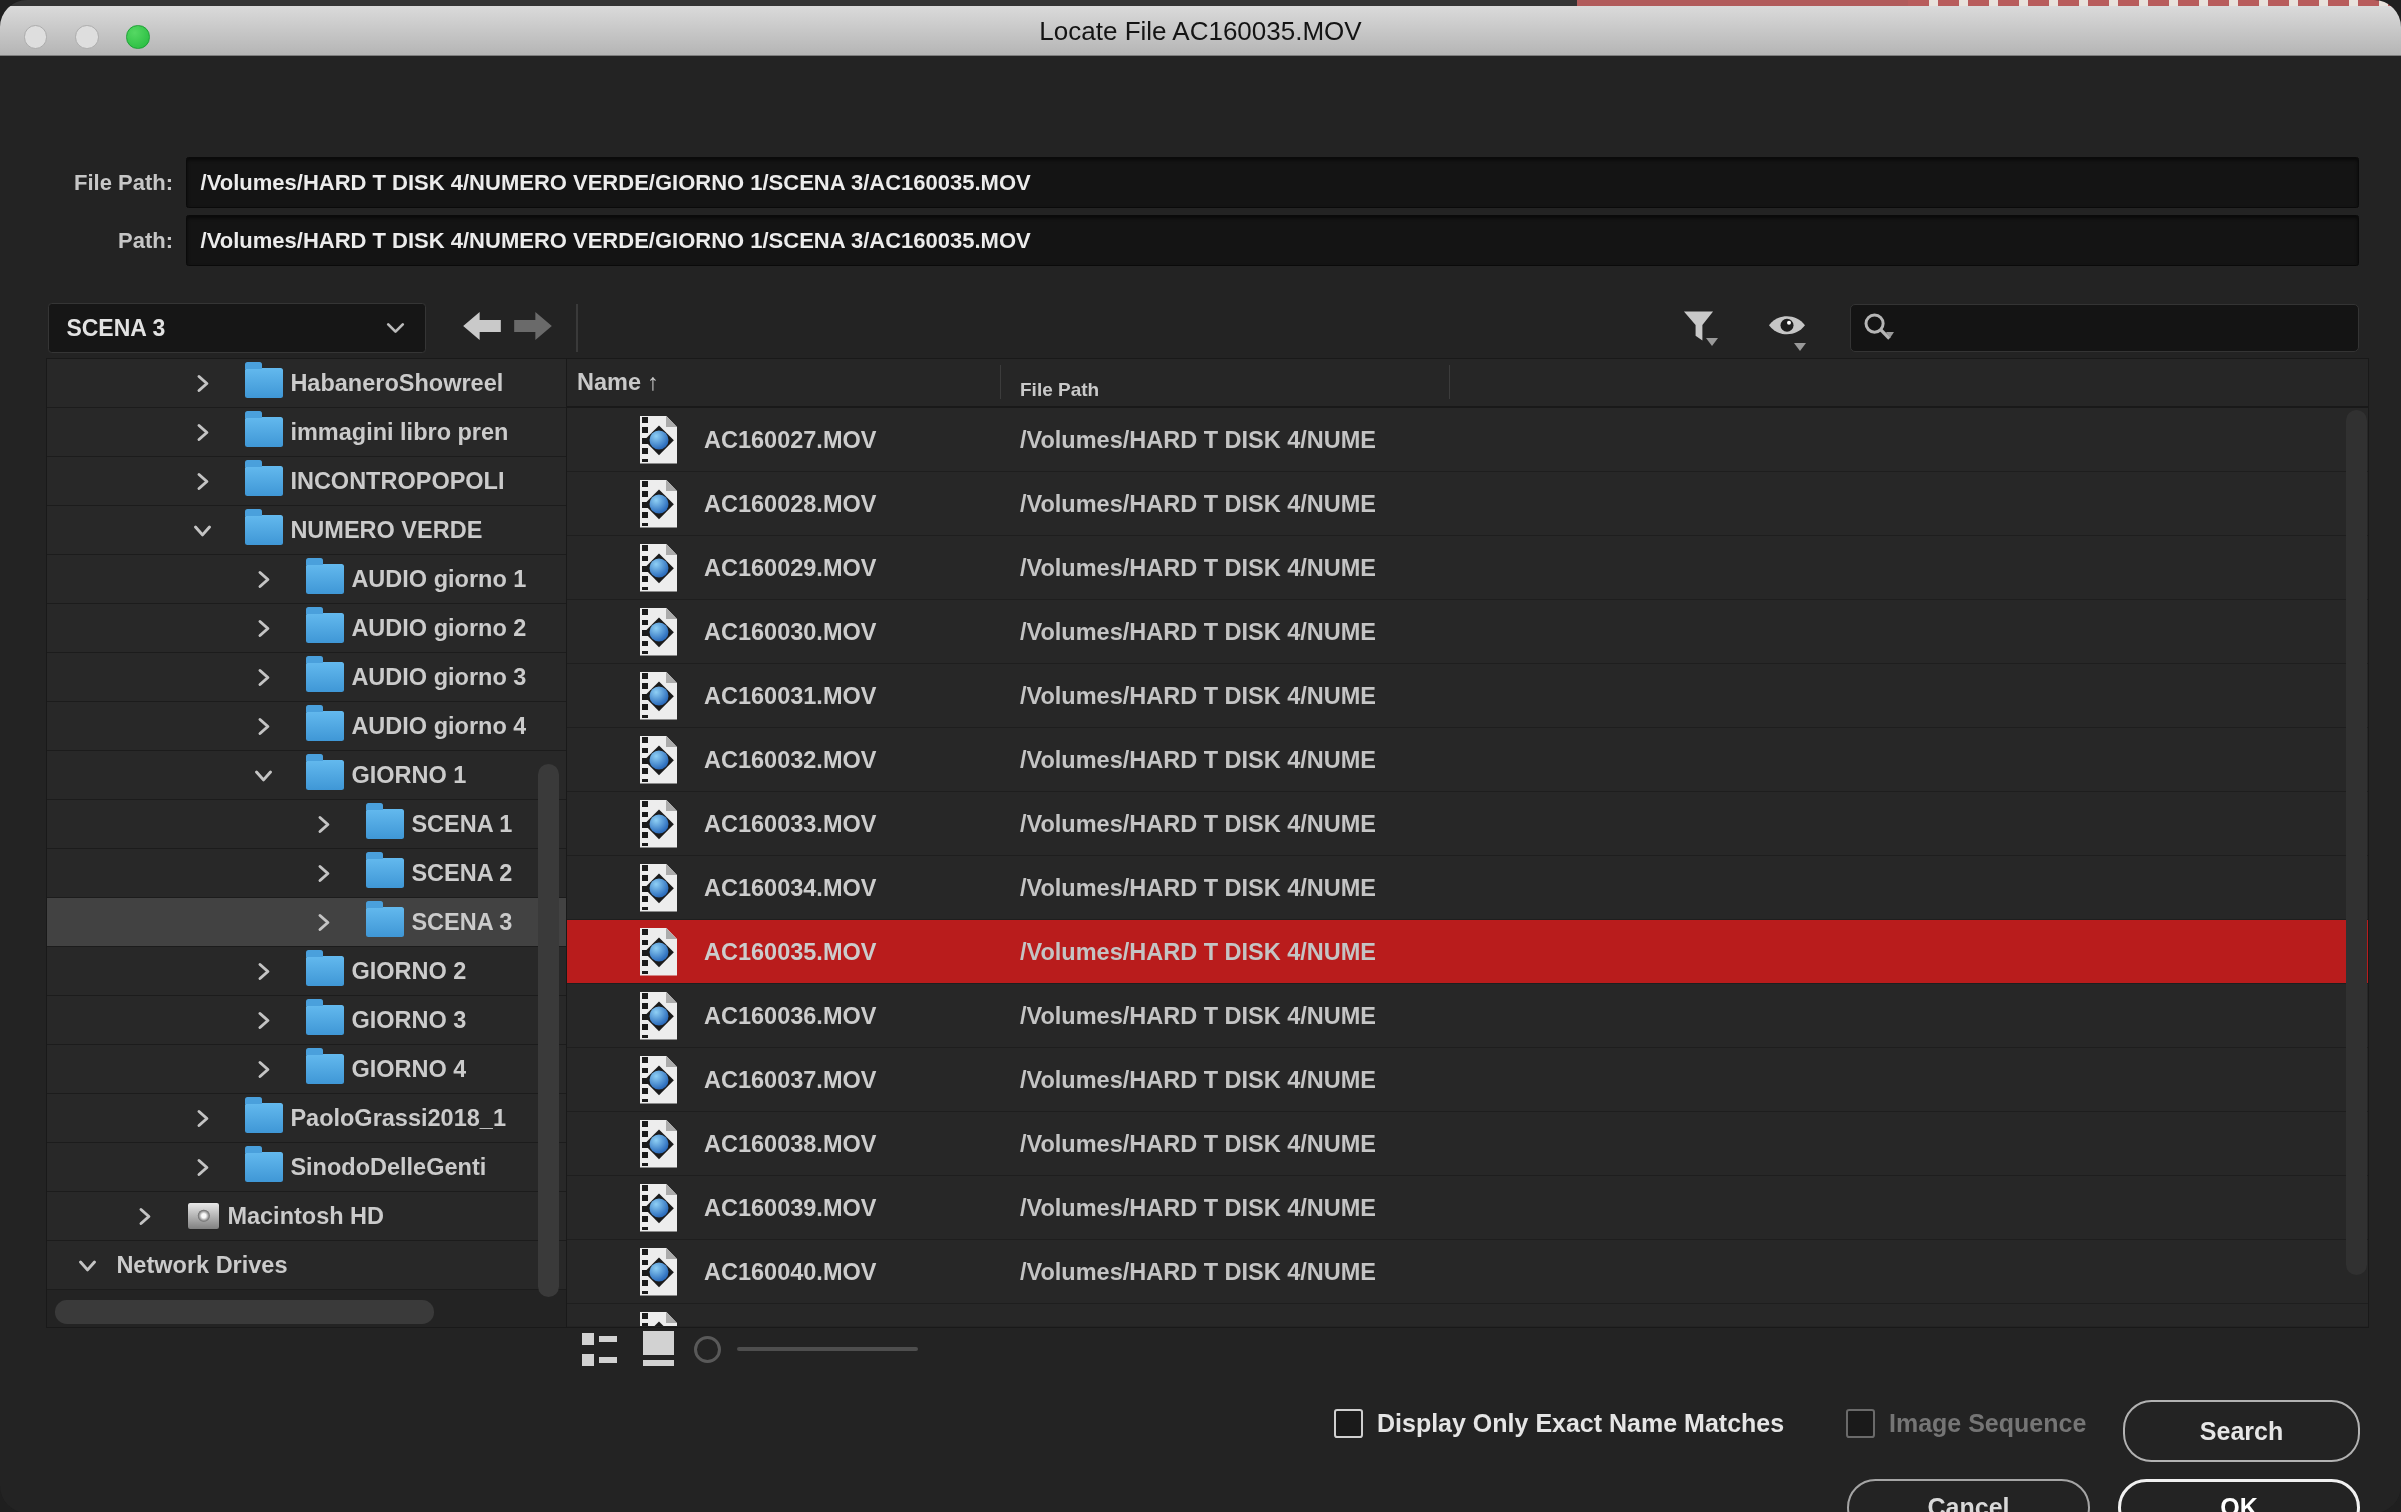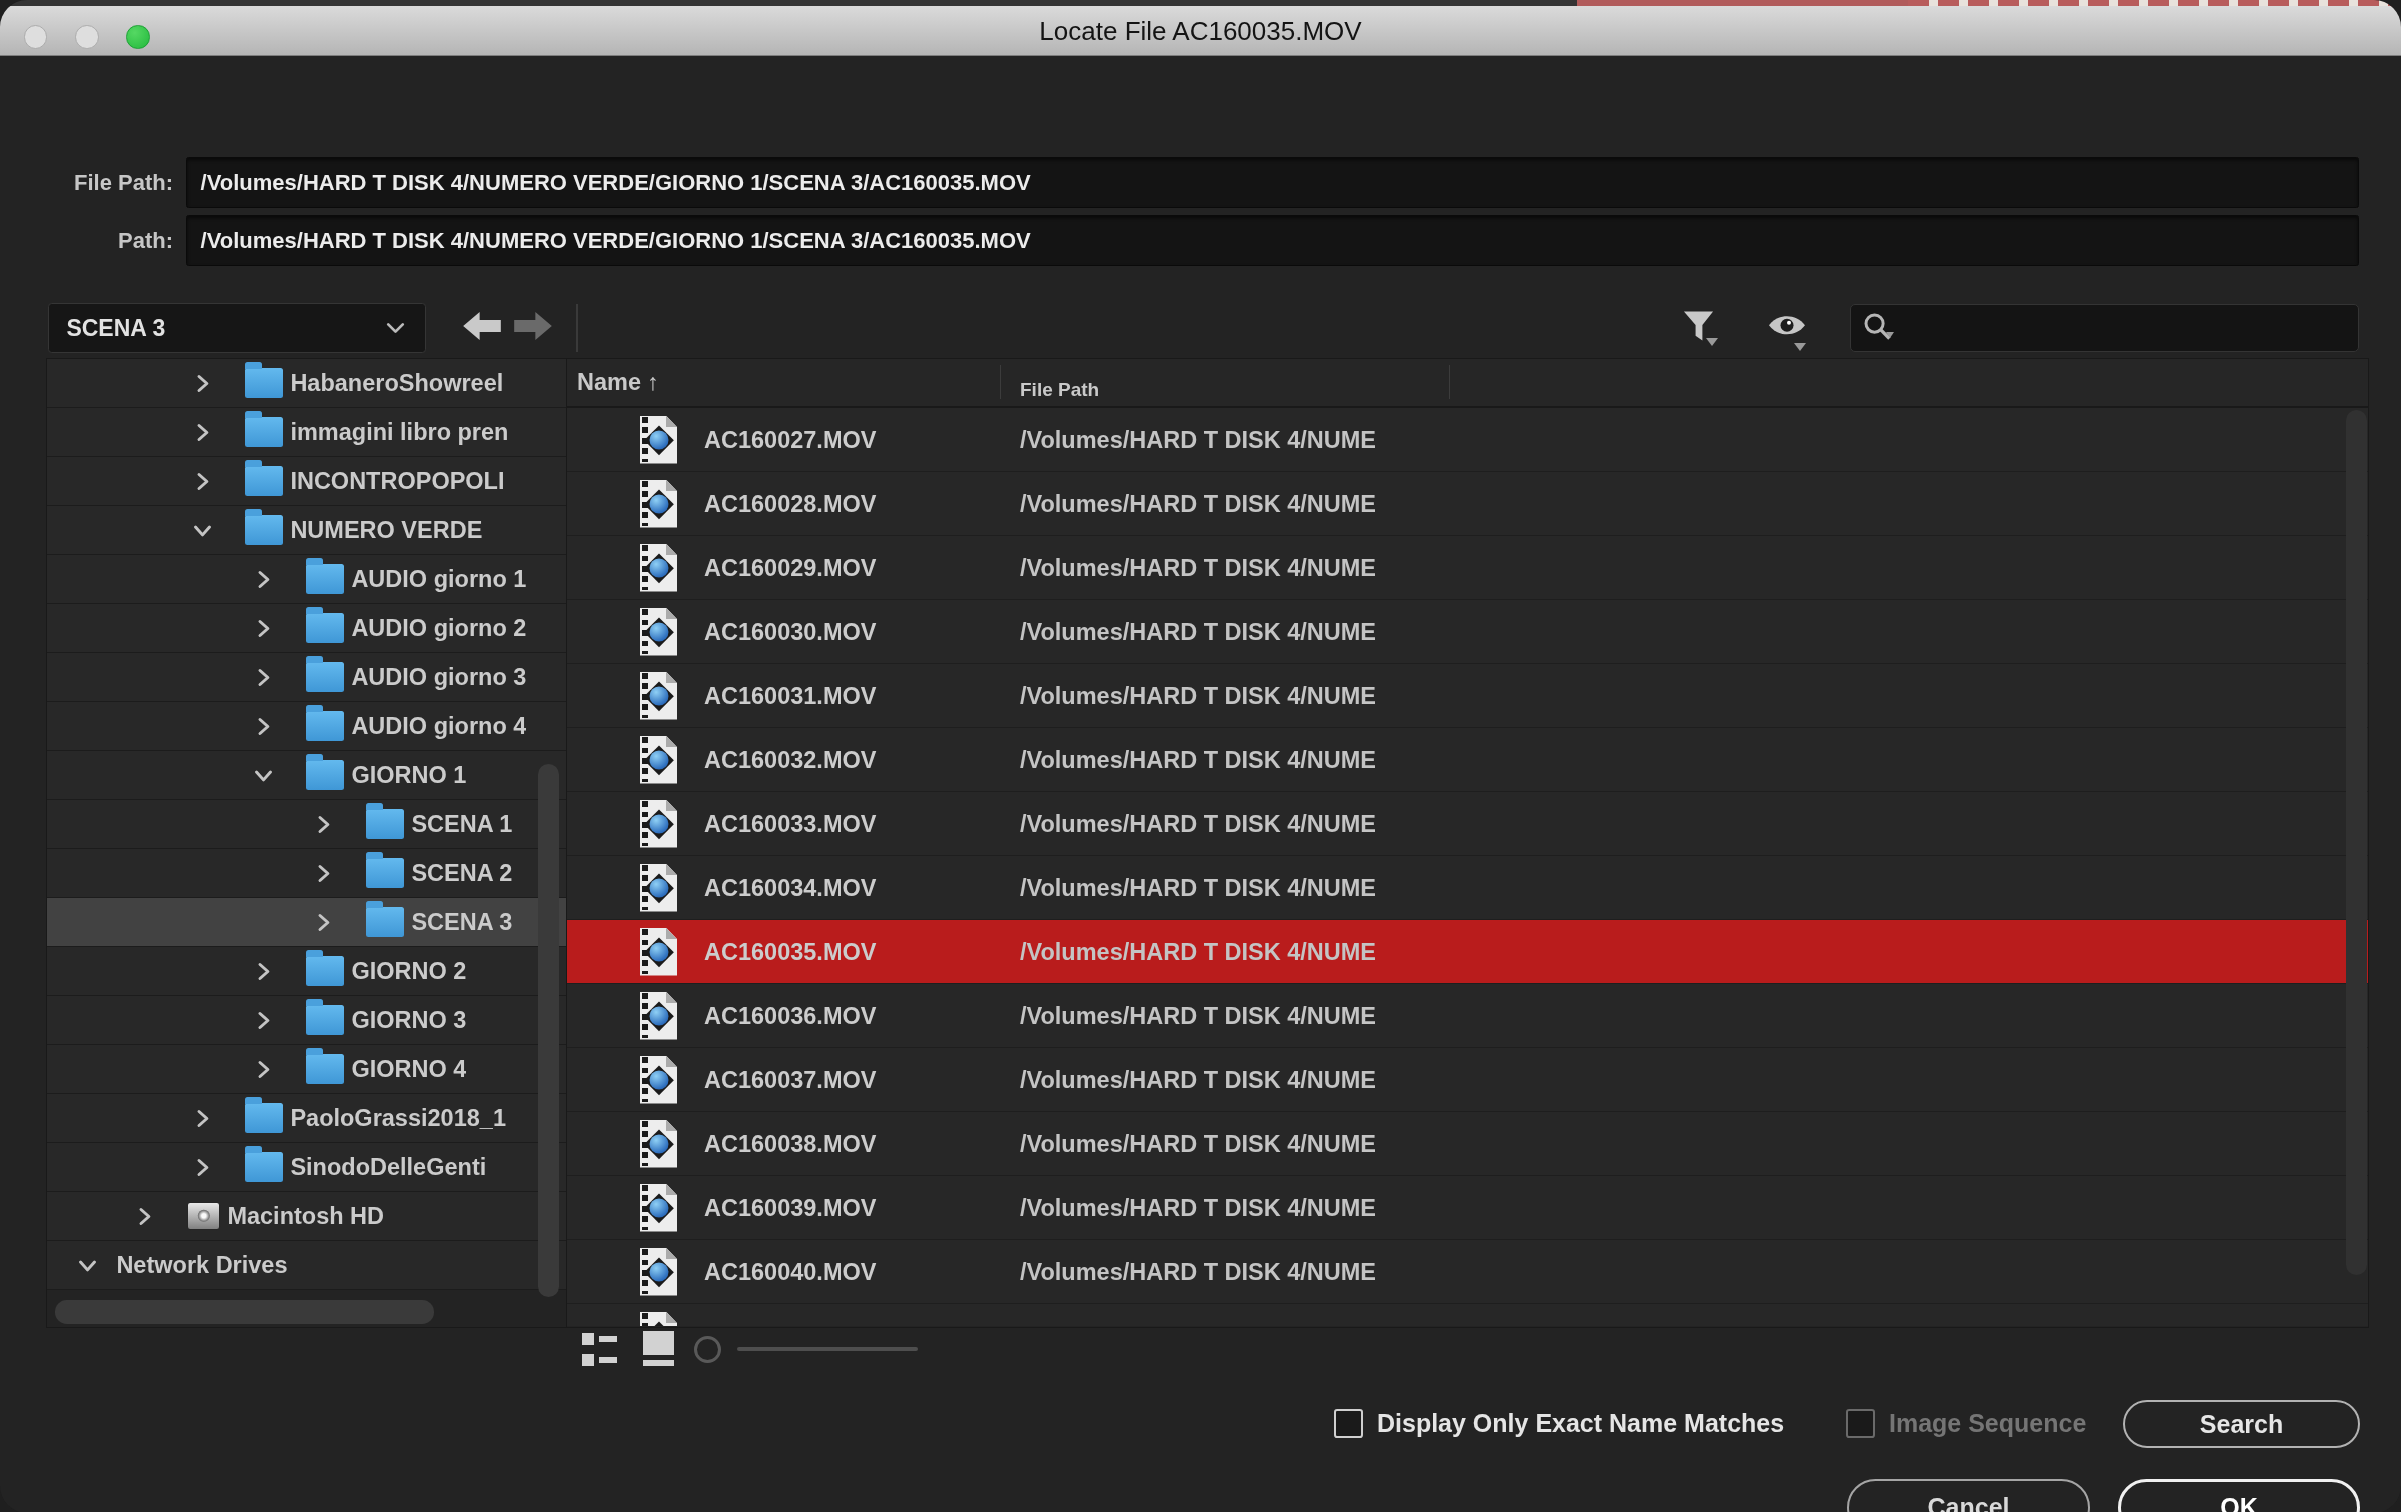--- a/index.html
+++ b/index.html
@@ -116,21 +116,21 @@
   .zoom-track{left:737px;top:1291px;width:181px;height:4.3px;border-radius:2.5px;background:#4e4e4e;}
 
   .checkbox{width:28.5px;height:28.5px;border-radius:3.1px;border:2.5px solid #cfcfcf;background:rgba(0,0,0,.25);}
   .checkbox.dim{border-color:#6a6a6a;}
   .cb1{left:1334px;top:1353px;} .cb2{left:1846px;top:1353px;}
   .cb-label{top:1342px;height:50px;display:flex;align-items:center;font-size:25px;font-weight:700;}
   .cbl1{left:1377px;color:#e5e5e5;} .cbl2{left:1889px;color:#757575;}
 
   .pill{position:absolute;border-radius:28.5px;background:transparent;display:flex;align-items:center;
     justify-content:center;font-family:"Liberation Sans",sans-serif;font-size:25px;font-weight:700;cursor:default;}
-  .btn-search{left:2123px;top:1344px;width:237px;height:48px;border:2.5px solid #b2b2b2;color:#e6e6e6;}
+  .btn-search{left:2123px;top:1344px;width:237px;height:62px;border:2.5px solid #b2b2b2;color:#e6e6e6;}
   .btn-cancel{left:1847px;top:1423px;width:243px;height:57px;border:2.5px solid #a5a5a5;color:#d9d9d9;}
   .btn-ok{left:2118px;top:1423px;width:242px;height:57px;border:3.1px solid #f0f0f0;color:#ffffff;}
 </style>
 </head>
 <body>
 
 <div class="screen">
 
   <div class="abs strip-dark"></div>
   <div class="abs strip-red"></div>

